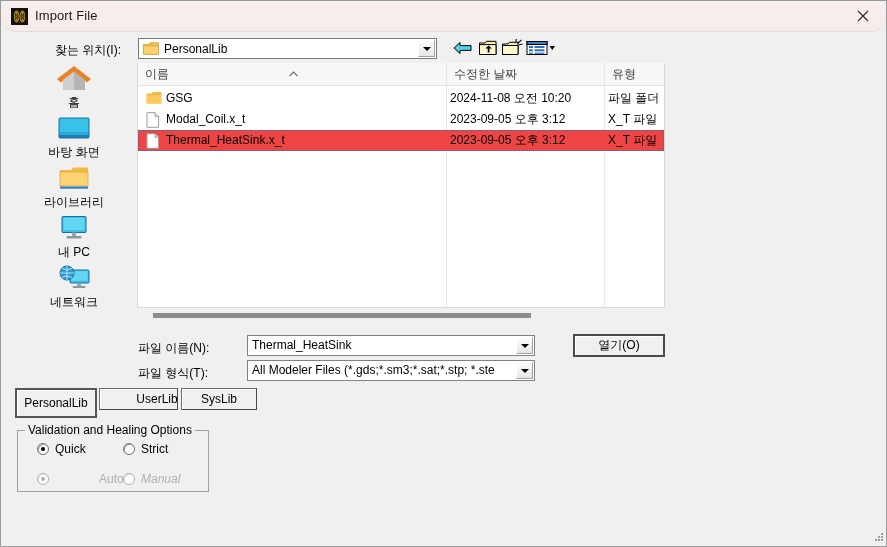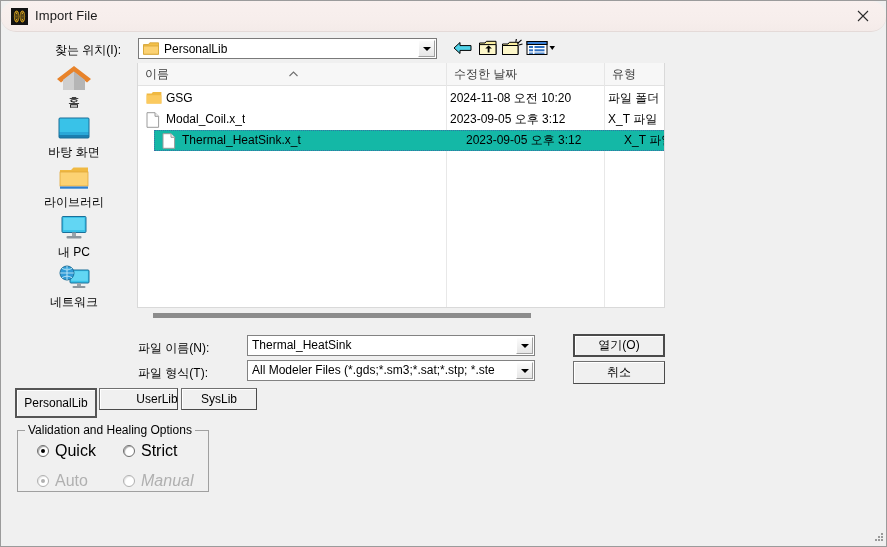--- a/index.html
+++ b/index.html
@@ -184,24 +184,23 @@
     width: 9px; height: 6px;
   }
 
   .lv-row {
     position: absolute;
     left: 0; height: 21px;
     width: 100%;
     cursor: default;
   }
   .lv-row.selected {
-    background: #14b8a6;
+    background: #ef4444;
     outline: 1px dotted #3a6ea5;
     outline-offset: -1px;
-    margin-left: 16px;
   }
   .cell {
     position: absolute;
     top: 0; height: 21px;
     line-height: 21px;
     font-size: 12px;
     color: #000;
     white-space: nowrap;
     overflow: hidden;
   }
@@ -313,28 +312,28 @@
     flex: 0 0 auto;
   }
   .radio.checked .dot::after {
     content: "";
     position: absolute;
     left: 3px; top: 3px;
     width: 4px; height: 4px;
     border-radius: 50%;
     background: #000;
   }
-  .radio .rl { font-size: 16px; color: #000; }
+  .radio .rl { font-size: 12px; color: #000; }
   .radio.disabled .dot { border-color: #b0b0b0; box-shadow: inset 1px 1px 1px rgba(0,0,0,.10); }
   .radio.disabled.checked .dot::after { background: #b0b0b0; }
   .radio.disabled .rl { color: #b0b0b0; }
 
   #rad-quick  { left: 36px; top: 441px; }
   #rad-strict { left: 122px; top: 441px; }
-  #rad-auto   { left: 36px; top: 471px; }
+  #rad-auto   { left: 36px; top: 471px; gap: 44px; }
   #rad-manual { left: 122px; top: 471px; font-style: italic; }
 
   
   #grip {
     position: absolute;
     right: 2px; bottom: 2px;
     width: 13px; height: 13px;
   }
 </style>
 </head>
@@ -555,21 +554,20 @@
 
   <span class="lbl" id="ftype-label">파일 형식(T):</span>
   <div class="field-combo" id="ftype-combo">
     <span class="txt">All Modeler Files (*.gds;*.sm3;*.sat;*.stp; *.ste</span>
     <div class="combo-arrow-btn">
       <span class="tri-down"></span>
     </div>
   </div>
 
   <div class="btn" id="btn-open">열기(O)</div>
-  <div class="btn" id="btn-cancel">취소</div>
 
   <div class="btn" id="btn-personallib">PersonalLib</div>
   <div class="btn" id="btn-userlib">UserLib</div>
   <div class="btn" id="btn-syslib">SysLib</div>
 
   <div id="groupbox"></div>
   <span id="group-title">Validation and Healing Options</span>
 
   <div class="radio checked" id="rad-quick">
     <span class="dot"></span>

